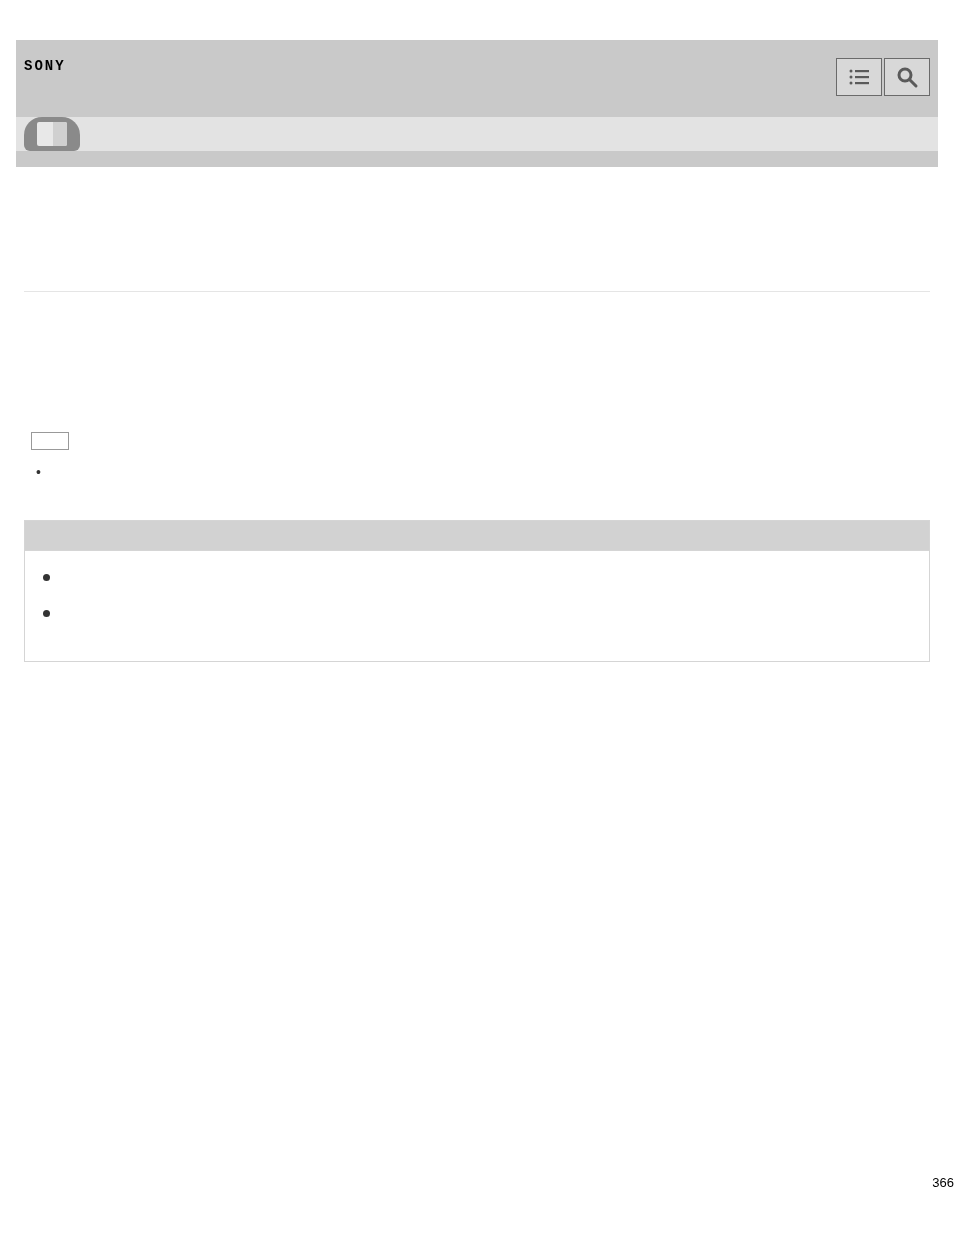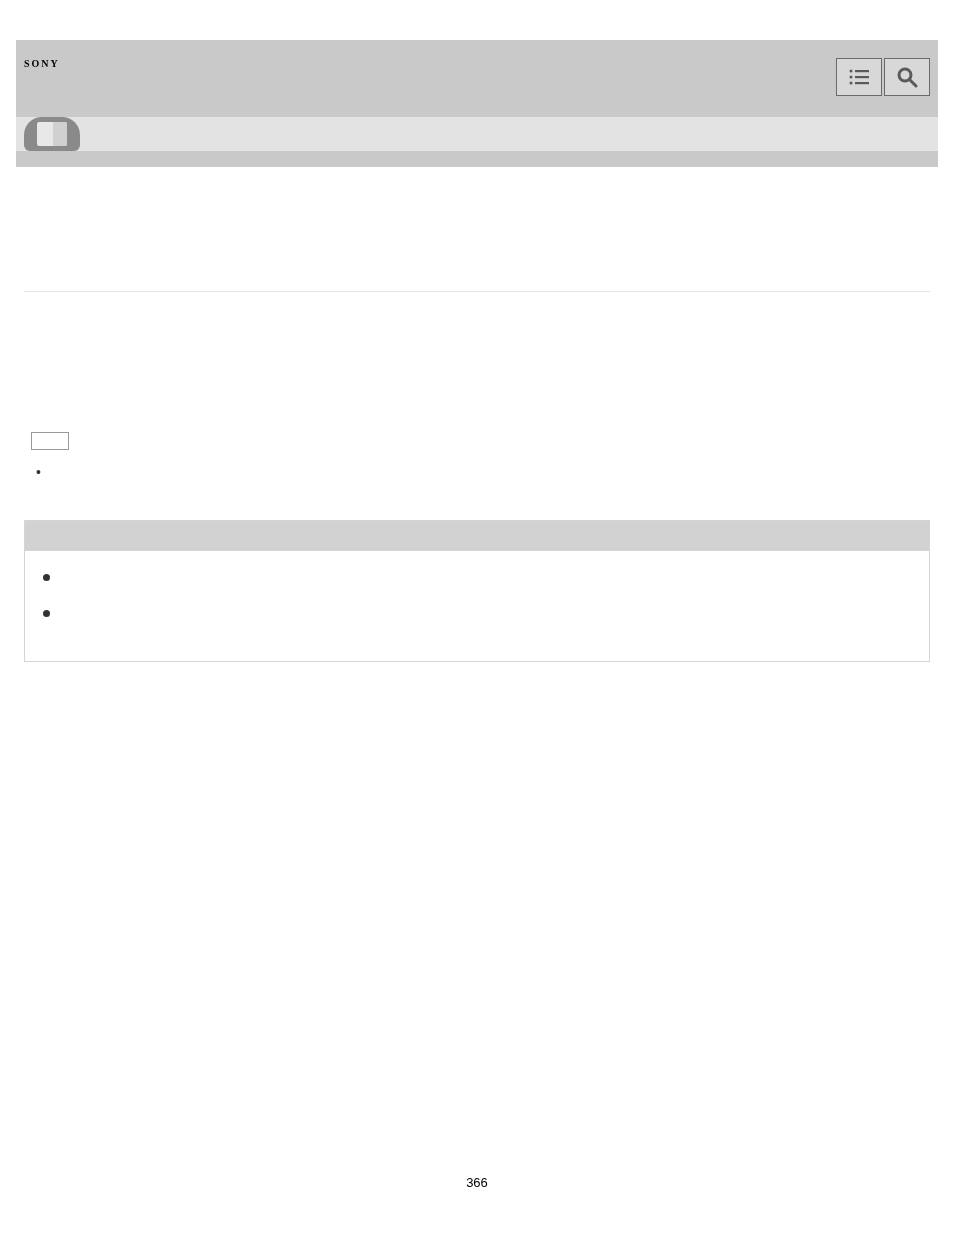--- a/index.html
+++ b/index.html
@@ -22,23 +22,23 @@
       width: 100%;
       height: 77px;
       background: #c9c9c9;
       position: relative;
       display: flex;
       align-items: flex-start;
       justify-content: space-between;
       padding: 18px 8px 0 8px;
     }
     .brand-logo {
-      font-family: Liberation Serif, serif;
+      font-family: Liberation Mono, monospace;
       font-weight: bold;
-      font-size: 10px;
+      font-size: 14px;
       letter-spacing: 2px;
       color: #000;
     }
     .header-buttons {
       display: flex;
       gap: 2px;
     }
     .icon-button {
       width: 46px;
       height: 38px;
@@ -169,21 +169,21 @@
       width: 7px;
       height: 7px;
       background: #333;
       border-radius: 50%;
     }
     .page-number {
       position: absolute;
       bottom: 45px;
       left: 0;
       width: 100%;
-      text-align: center;
+      text-align: right;
       font-size: 13px;
       color: #000;
     }
   </style>
 </head>
 <body>
 
 <div class="page-container">
   <div class="header-bar">
     <div class="brand-logo">SONY</div>

